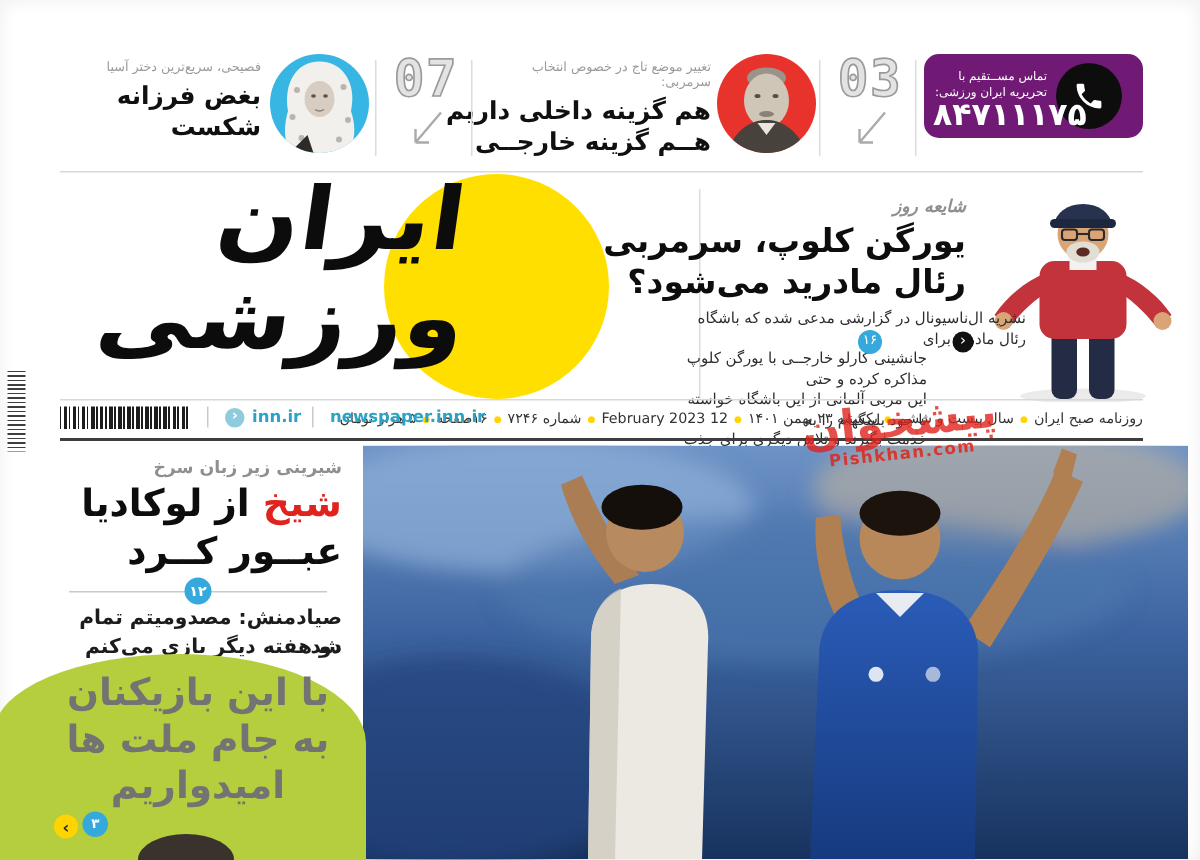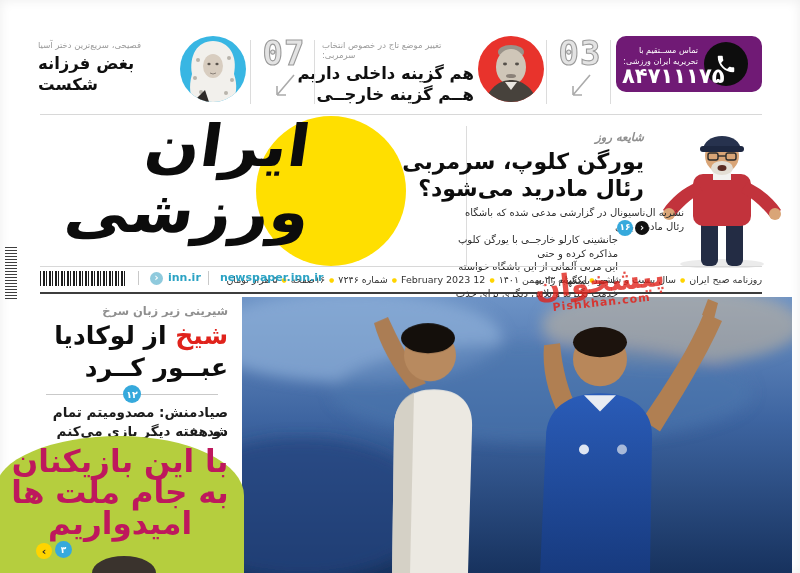--- a/index.html
+++ b/index.html
@@ -15,38 +15,38 @@
   .contact-circle{position:absolute;right:14px;top:6px;width:44px;height:44px;border-radius:50%;
                   background:#0d0d0d;display:flex;align-items:center;justify-content:center;}
   .contact-lines{position:absolute;right:64px;top:9px;width:80px;direction:rtl;text-align:right;
                  color:#fff;font-size:8px;line-height:11px;}
   .contact-phone{position:absolute;left:6px;right:62px;bottom:4px;color:#fff;font-size:21px;
                  font-weight:bold;text-align:center;white-space:nowrap;}
   .pagenum-col{width:56px;text-align:center;}
   .pagenum{font-family:"DejaVu Sans Mono","DejaVu Sans",monospace;font-size:34px;font-weight:bold;
            color:#e3e3e3;-webkit-text-stroke:1.1px #9a9a9a;letter-spacing:1px;line-height:30px;}
   .portrait{border-radius:50%;overflow:hidden;width:66px;height:66px;}
-  .h-story{direction:rtl;text-align:left;}
+  .h-story{direction:rtl;text-align:right;}
   .h-kicker{font-size:8.5px;color:#9a9a9a;margin-bottom:3px;}
   .h-title{font-size:16.5px;line-height:21px;font-weight:bold;color:#101010;white-space:nowrap;}
 
   
   .yellow-circle{left:256px;top:116px;width:150px;height:150px;border-radius:50%;background:#ffdf00;}
   .logo-line{font-weight:bold;color:#0c0c0c;transform:skewX(-8deg) scaleX(1.12);transform-origin:right center;
              text-align:right;direction:rtl;white-space:nowrap;}
   .logo1{left:140px;top:112px;width:170px;font-size:58px;}
   .logo2{left:34px;top:178px;width:276px;font-size:58px;}
 
   
   .lead-kicker{font-size:11.5px;font-weight:bold;color:#8f8f8f;margin-bottom:4px;font-style:italic;}
   .lead-title{font-size:22px;line-height:27px;font-weight:bold;color:#0d0d0d;white-space:nowrap;}
   .lead-body{font-size:10px;line-height:13.5px;color:#2e2e2e;text-align:right;}
   .lead-body .inset{padding-left:0;padding-right:66px;}
   .badge-pair{position:absolute;display:flex;align-items:center;gap:2px;}
-  .mini-circle{border-radius:50%;display:flex;align-items:center;justify-content:center;font-weight:bold;}
+  .mini-circle{border-radius:50%;display:flex;align-items:center;justify-content:center;font-weight:normal;margin-left:45px;}
   .mc-black{width:14px;height:14px;background:#111;color:#fff;font-size:10px;}
   .mc-teal{width:16px;height:16px;background:#36a9dc;color:#fff;font-size:9px;}
 
   
   .infobar{left:240px;top:270px;width:522px;height:18px;direction:rtl;display:flex;align-items:center;
            font-size:9.5px;color:#333;white-space:nowrap;}
   .ib:not(:first-child)::before{content:"●";color:#ffd400;font-size:6px;margin:0 4px;vertical-align:1px;}
   .barcode-h{left:40px;top:271px;width:86px;height:15px;
              background:repeating-linear-gradient(90deg,#1c1c1c 0 1px,transparent 1px 3px,#1c1c1c 3px 5px,transparent 5px 6px);}
   .bar-sep{position:absolute;width:1px;height:14px;background:#c9c9c9;top:271px;}
@@ -58,22 +58,22 @@
   
   .lc{left:30px;width:198px;direction:rtl;text-align:right;}
   .lc-kicker{font-size:11.5px;font-weight:bold;color:#8f8f8f;}
   .lc-title{font-size:25px;line-height:31px;font-weight:bold;color:#0d0d0d;white-space:nowrap;}
   .red{color:#e0231c;}
   .lc-badge{left:123px;top:385px;width:18px;height:18px;background:#36a9dc;border-radius:50%;
             color:#fff;font-size:9.5px;font-weight:bold;display:flex;align-items:center;justify-content:center;}
   .lc-sub{font-size:13.5px;line-height:19px;font-weight:bold;color:#1c1c1c;}
   .green-blob{left:-4px;top:436px;width:248px;height:175px;background:#b5ce3e;
               border-radius:50% 50% 0 0 / 30% 34% 0 0;}
-  .green-text{left:8px;top:446px;width:224px;text-align:center;direction:rtl;
-              font-size:31px;line-height:31px;font-weight:bold;color:#be185d;}
+  .green-text{left:20px;top:446px;width:224px;text-align:center;direction:rtl;
+              font-size:25px;line-height:31px;font-weight:bold;color:#737373;}
   .nav-yellow{left:36px;top:543px;width:16px;height:16px;background:#ffd400;border-radius:50%;
               color:#2a2a2a;font-size:11px;font-weight:bold;display:flex;align-items:center;justify-content:center;}
   .nav-teal{left:55px;top:541px;width:17px;height:17px;background:#36a9dc;border-radius:50%;
             color:#fff;font-size:9px;font-weight:bold;display:flex;align-items:center;justify-content:center;}
   .head-top{left:92px;top:556px;width:64px;height:34px;background:#3a332d;border-radius:50%;}
 
   
   .main-photo{left:242px;top:297px;width:550px;height:276px;overflow:hidden;}
   .watermark{left:535px;top:268px;transform:rotate(-6deg);z-index:50;text-align:center;}
   .wm-fa{font-size:30px;font-weight:bold;color:rgba(224,35,28,.8);direction:rtl;line-height:28px;}

